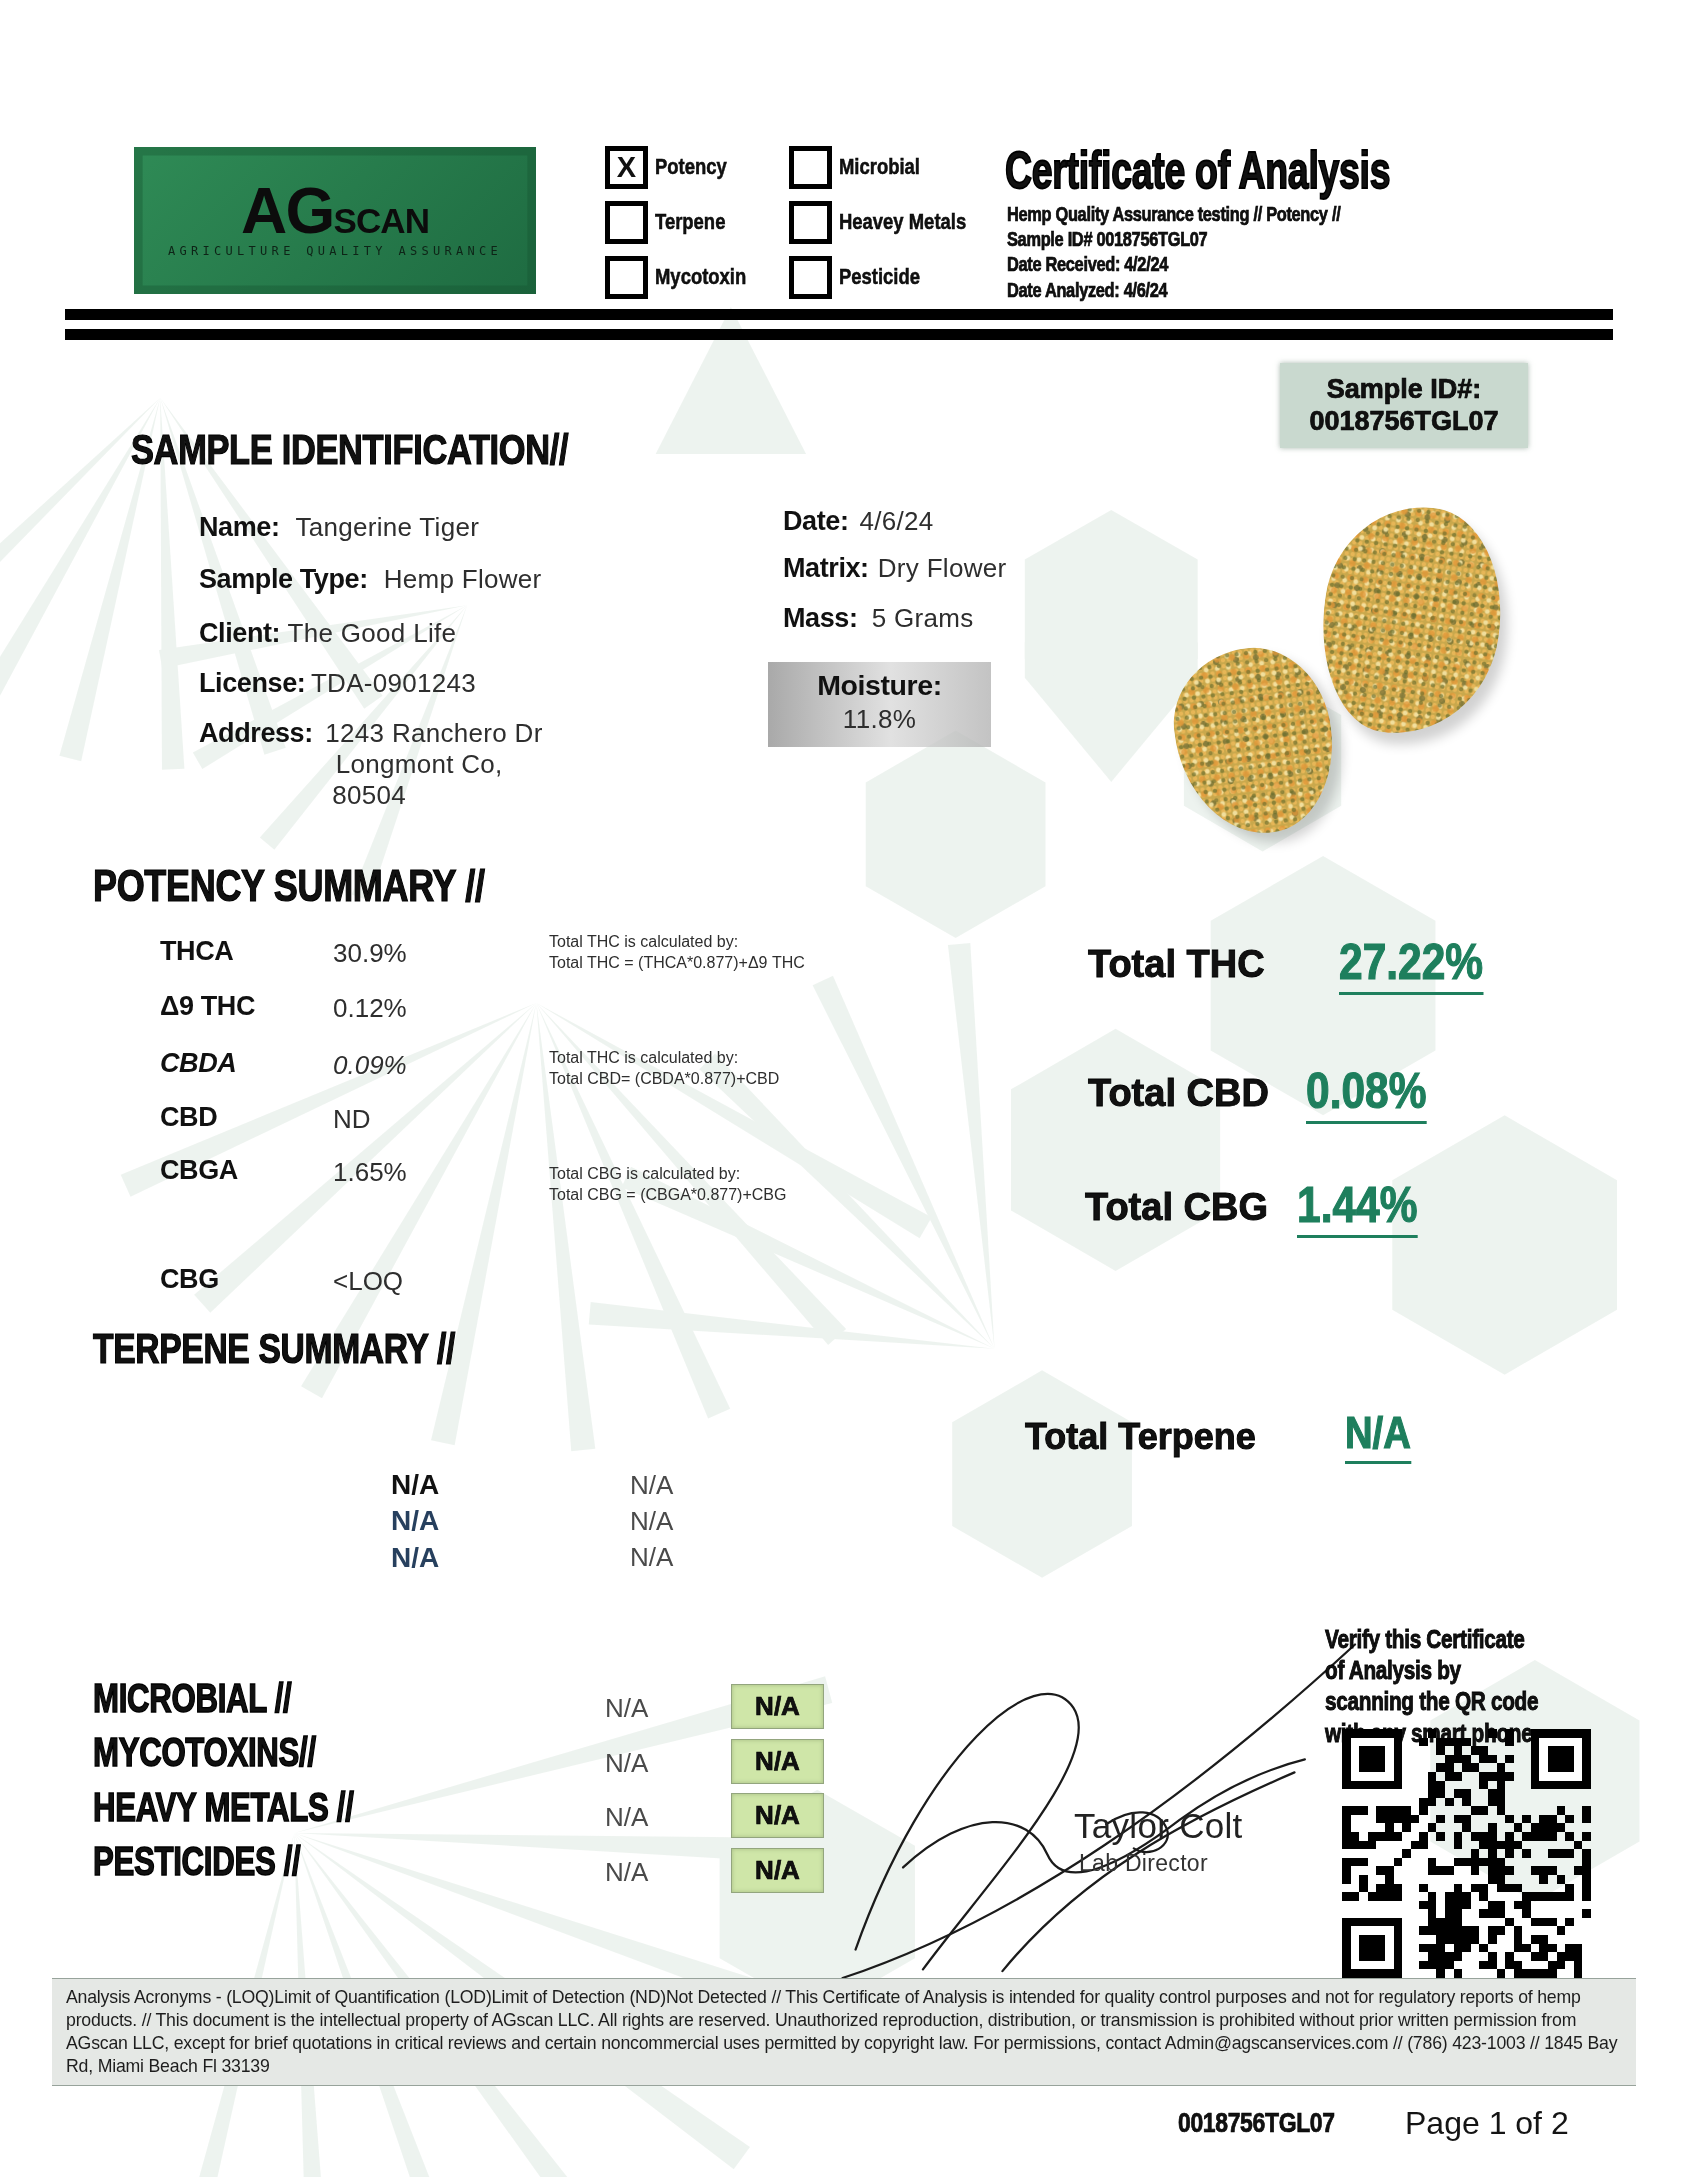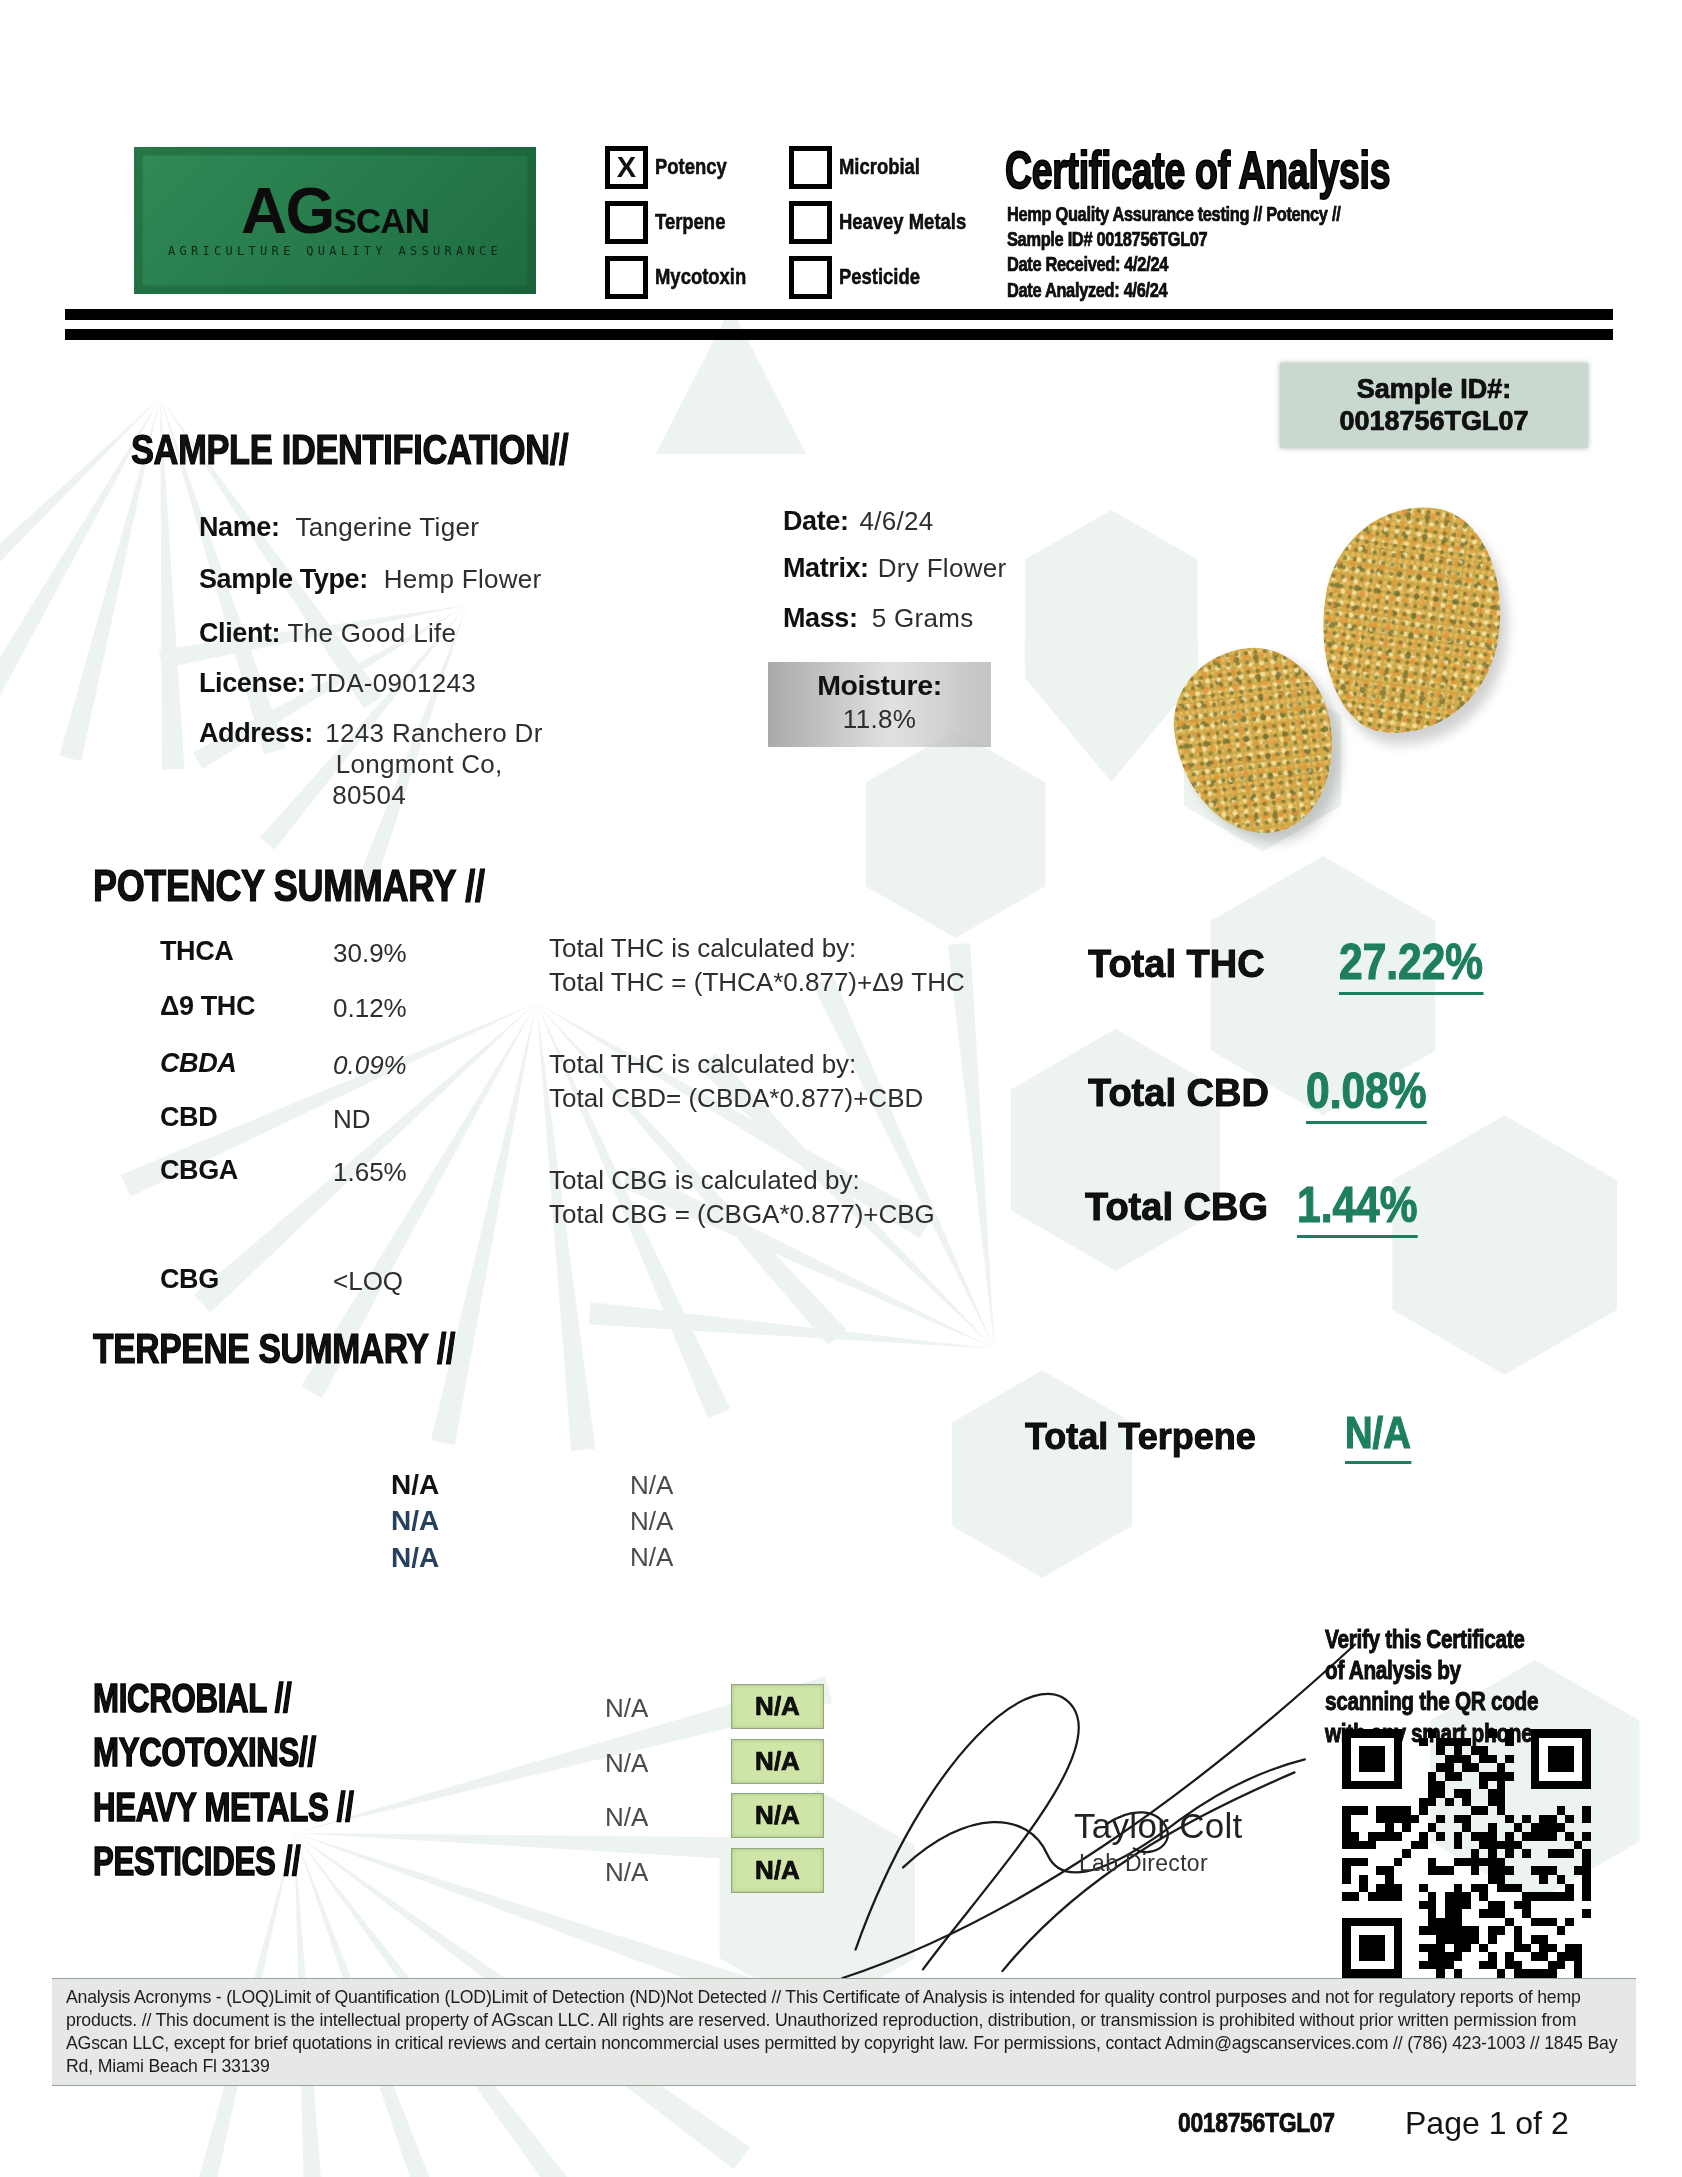--- a/index.html
+++ b/index.html
@@ -16,21 +16,21 @@
   .logo-sub{font-weight:700;font-size:35px;color:#0c0c0c;letter-spacing:-0.9px;}
   .logo-tag{font-family:"DejaVu Sans Mono",monospace;font-size:12px;letter-spacing:4.3px;color:#0e2417;margin-top:3.5px;}
   .cb-row{display:flex;align-items:center;height:36px;margin-bottom:19px;}
   .cb-box{width:33px;height:33px;border:5.2px solid #000;display:flex;align-items:center;justify-content:center;
           font-weight:700;font-size:29px;line-height:1;background:#fff;}
   .cb-label{margin-left:7px;font-weight:700;font-size:22.5px;transform:scaleX(.82);transform-origin:0 50%;white-space:nowrap;-webkit-text-stroke:0.5px #000;}
   .coa-title{font-size:52px;-webkit-text-stroke:1.9px #000;transform:scaleX(.72);}
   .coa-sub div{font-size:21px;line-height:1.2;-webkit-text-stroke:0.7px #000;}
   .rule{left:65px;width:1548px;height:11.2px;background:#000;}
   
-  .sid-box{left:1280px;top:363px;width:308px;height:85px;background:#c9d9cf;text-align:center;
+  .sid-box{left:1280px;top:363px;width:248px;height:85px;background:#c9d9cf;text-align:center;
            display:flex;flex-direction:column;justify-content:center;box-shadow:0 0 5.2px rgba(150,170,158,.8);}
   .sid-box div{font-weight:700;font-size:27px;line-height:1.15;-webkit-text-stroke:0.7px #000;}
   .sec-h{font-size:43px;-webkit-text-stroke:1.2px #000;transform:scaleX(.8);}
   .f-label{font-weight:700;font-size:27px;letter-spacing:-0.4px;}
   .f-value{font-weight:400;font-size:26px;color:#2e2e2e;letter-spacing:0.3px;}
   .moist-box{left:768px;top:662px;width:223px;height:85px;text-align:center;
              background:linear-gradient(90deg,rgba(140,140,140,.75),rgba(215,215,215,.75) 55%,rgba(175,175,175,.75));}
   
   .bud{position:absolute;box-shadow:8.6px 10.4px 12px rgba(0,0,0,.18);
        background-color:#c9a84c;
@@ -41,21 +41,21 @@
          radial-gradient(rgba(80,90,45,.55) 2.6px, transparent 3.5px),
          radial-gradient(rgba(238,186,90,.8) 1.7px, transparent 2.6px);
        background-size:9.5px 9.5px,14.7px 14.7px,11.2px 11.2px,20px 20px,6px 6px;}
   .bud1{left:26px;top:151px;width:156px;height:186px;transform:rotate(-7deg);
         border-radius:52% 48% 45% 55% / 40% 48% 52% 60%;}
   .bud2{left:173px;top:8.6px;width:177px;height:229px;transform:rotate(8deg);
         border-radius:55% 45% 58% 42% / 45% 52% 48% 55%;}
   
   .p-analyte{font-weight:700;font-size:27px;letter-spacing:-0.4px;}
   .p-value{position:absolute;left:173px;top:1.7px;font-weight:400;font-size:26px;color:#2e2e2e;}
-  .formula div{font-size:26px;line-height:1.3;color:#2e2e2e;font-weight:400;}
+  .formula div{font-size:16px;line-height:1.3;color:#2e2e2e;font-weight:400;}
   .tot-label{font-weight:700;font-size:38px;transform:scaleX(.8);transform-origin:0 50%;white-space:nowrap;-webkit-text-stroke:0.9px #000;}
   .tot-val{position:absolute;top:-10.4px;font-weight:700;font-size:50px;color:#1e7f5d;-webkit-text-stroke:1.2px #1e7f5d;
            border-bottom:3.5px solid #1e7f5d;padding-bottom:1.7px;transform:scaleX(.85);transform-origin:0 0;white-space:nowrap;}
   
   .panel-h{font-size:40px;-webkit-text-stroke:1.4px #000;transform:scaleX(.78);}
   .na-badge{width:91px;height:43px;background:#cfe6a8;border:0.9px solid #93a57e;box-shadow:inset 0 0 4.3px rgba(120,140,90,.45);
             display:flex;align-items:center;justify-content:center;font-weight:700;font-size:26px;-webkit-text-stroke:0.7px #000;}
   .verify div{font-size:26px;line-height:1.2;-webkit-text-stroke:0.9px #000;}
   
   .footer-box{left:52px;top:1978px;width:1584px;background:#e5e8e5;border-top:1.7px solid #97a39b;border-bottom:1.7px solid #97a39b;

